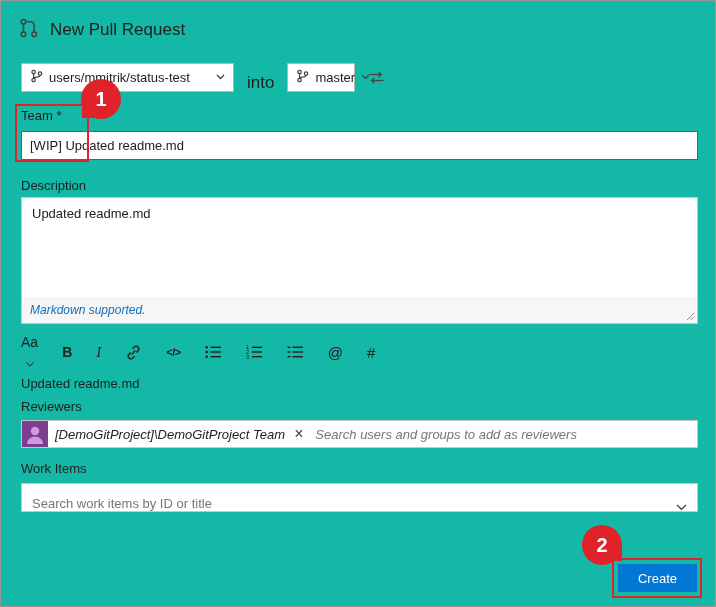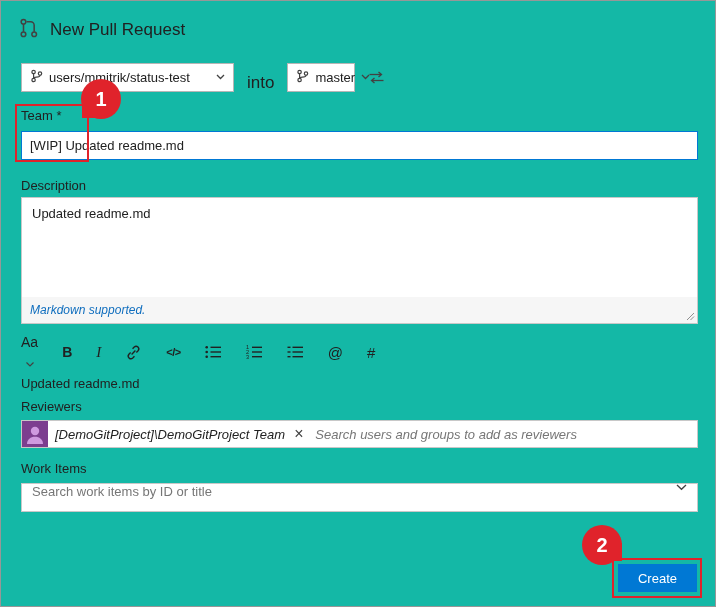--- a/index.html
+++ b/index.html
@@ -52,21 +52,21 @@
                      background:#fff; cursor:text;font-style:italic; }
   .avatar { width:26px; height:26px; flex:0 0 26px; display:block; }
   .avatar svg { display:block; }
   .chip-text { margin-left:7px; font-size:13px; white-space:nowrap; }
   .chip-x { margin-left:9px; font-size:16px; line-height:1; color:#424242; cursor:pointer; }
   .ph { color:#767676; font-size:13px; white-space:nowrap; }
   .reviewers-field .ph { margin-left:12px; }
 
   .wi-label { top:460px; }
   .workitems-field { position:absolute; left:20px; top:482px; width:677px; height:29px;
-                     border:1px solid #c8c8c8; display:flex; align-items:flex-start;
+                     border:1px solid #c8c8c8; display:flex; align-items:flex-end;
                      padding:0 10px; background:#fff; cursor:pointer; }
   .wi-chev { margin-left:auto; display:flex; }
 
   .create-btn { position:absolute; left:617px; top:563px; width:79px; height:28px;
                 background:#0078d4; color:#fff; border:none; font-family:inherit;
                 font-size:13px; cursor:pointer; }
 
   .red-rect { position:absolute; border:2px solid #e0232b; }
   .rect1 { left:14px; top:103px; width:74px; height:58px; }
   .rect2 { left:611px; top:557px; width:90px; height:40px; }

